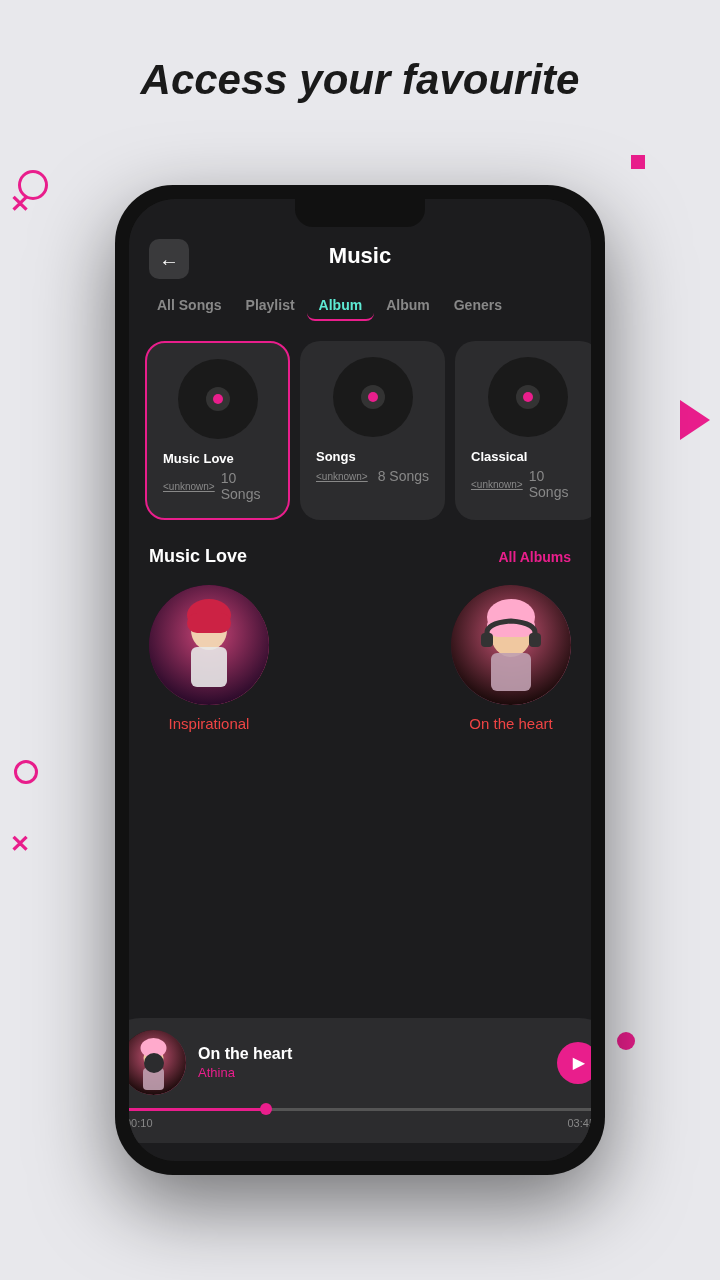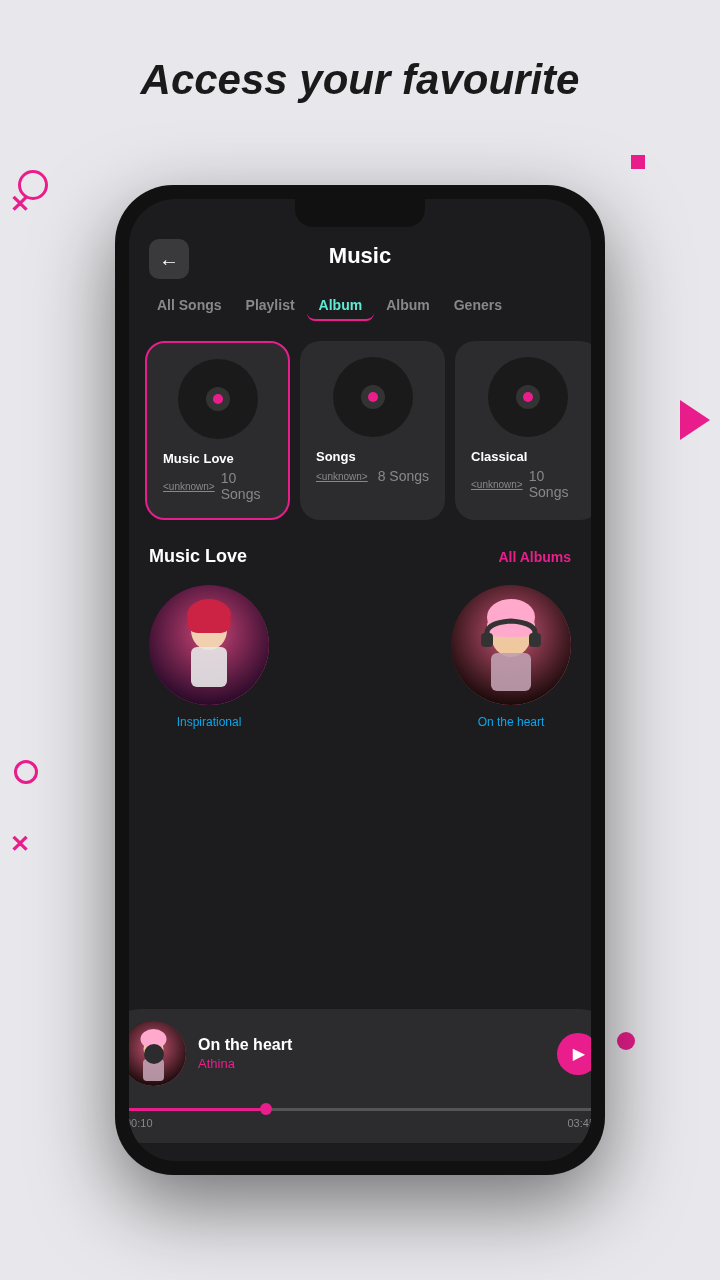--- a/index.html
+++ b/index.html
@@ -280,22 +280,22 @@
     .artist-avatar {
       width: 120px;
       height: 120px;
       border-radius: 50%;
       overflow: hidden;
       margin-bottom: 10px;
       position: relative;
     }
 
     .artist-name {
-      color: #0ea5e9;
-      font-size: 12px;
+      color: #ef4444;
+      font-size: 15px;
       font-weight: 500;
     }
 
     
     .avatar-inspirational {
       background: linear-gradient(135deg, #2a0a2a 0%, #4a0a3a 30%, #8a2a5a 60%, #cc4477 100%);
     }
 
     .avatar-onheart {
       background: linear-gradient(135deg, #1a0a0a 0%, #3a1a2a 30%, #7a3a5a 60%, #cc5577 100%);
@@ -375,21 +375,21 @@
     }
 
     .play-icon {
       color: white;
       font-size: 16px;
       margin-left: 2px;
     }
 
     
     .progress-container {
-      margin-top: 22px;
+      margin-top: 13px;
       padding: 0 4px;
     }
 
     .progress-track {
       height: 3px;
       background: #555;
       border-radius: 2px;
       position: relative;
       margin-bottom: 6px;
     }

